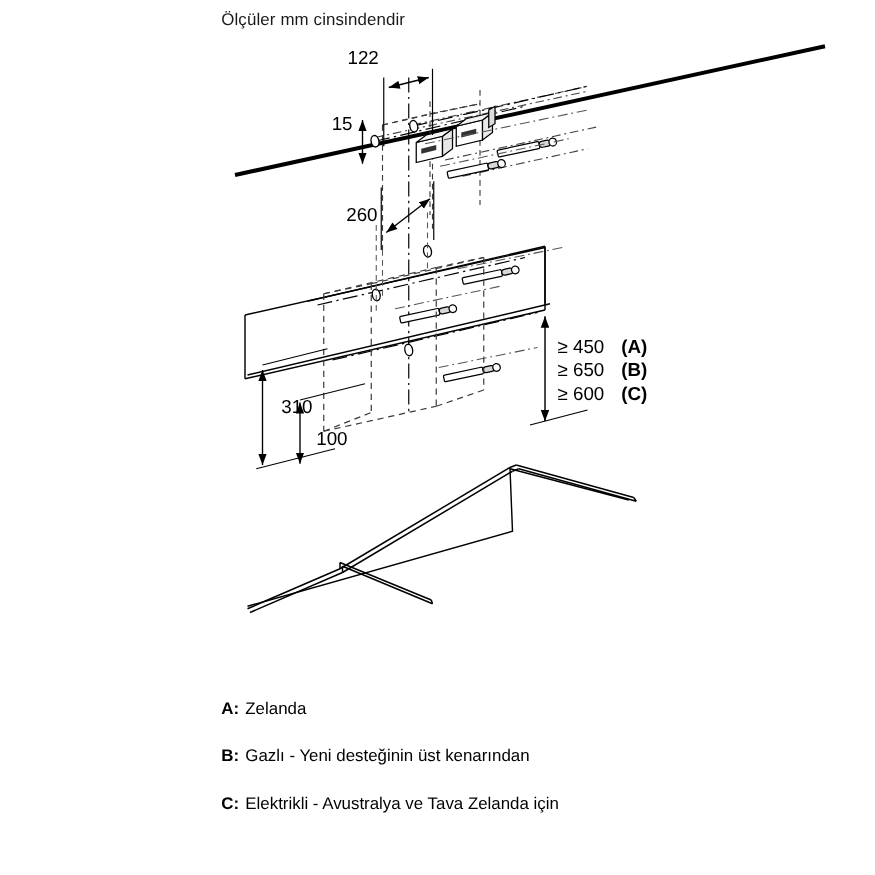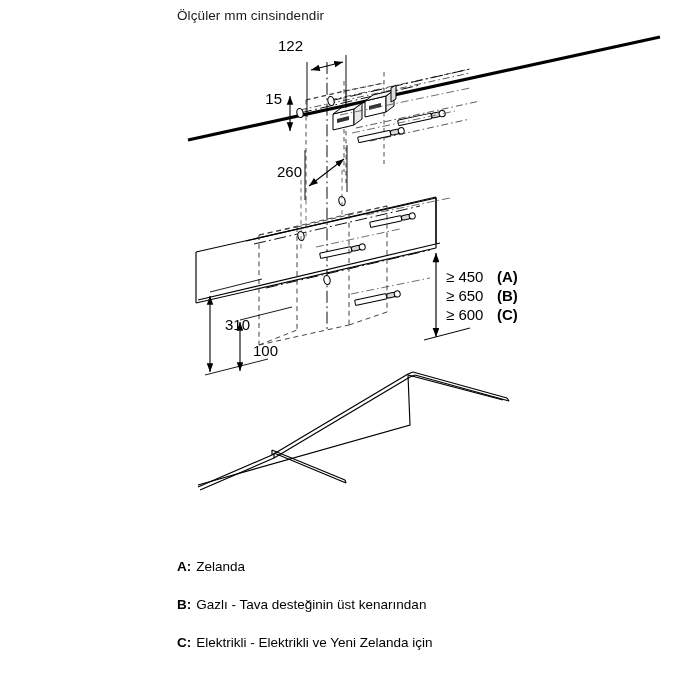--- a/index.html
+++ b/index.html
@@ -311,21 +311,21 @@
 
   </svg>
 
   <div id="legend">
     <div class="legend-row">
       <span class="legend-key">A:</span>
       <span class="legend-text">Zelanda</span>
     </div>
     <div class="legend-row">
       <span class="legend-key">B:</span>
-      <span class="legend-text">Gazlı - Tava desteğinin üst kenarından</span>
+      <span class="legend-text">Gazlı - Yeni desteğinin üst kenarından</span>
     </div>
     <div class="legend-row">
       <span class="legend-key">C:</span>
-      <span class="legend-text">Elektrikli - Elektrikli ve Yeni Zelanda için</span>
+      <span class="legend-text">Elektrikli - Avustralya ve Tava Zelanda için</span>
     </div>
   </div>
 
 </div>
 
 </body></html>

